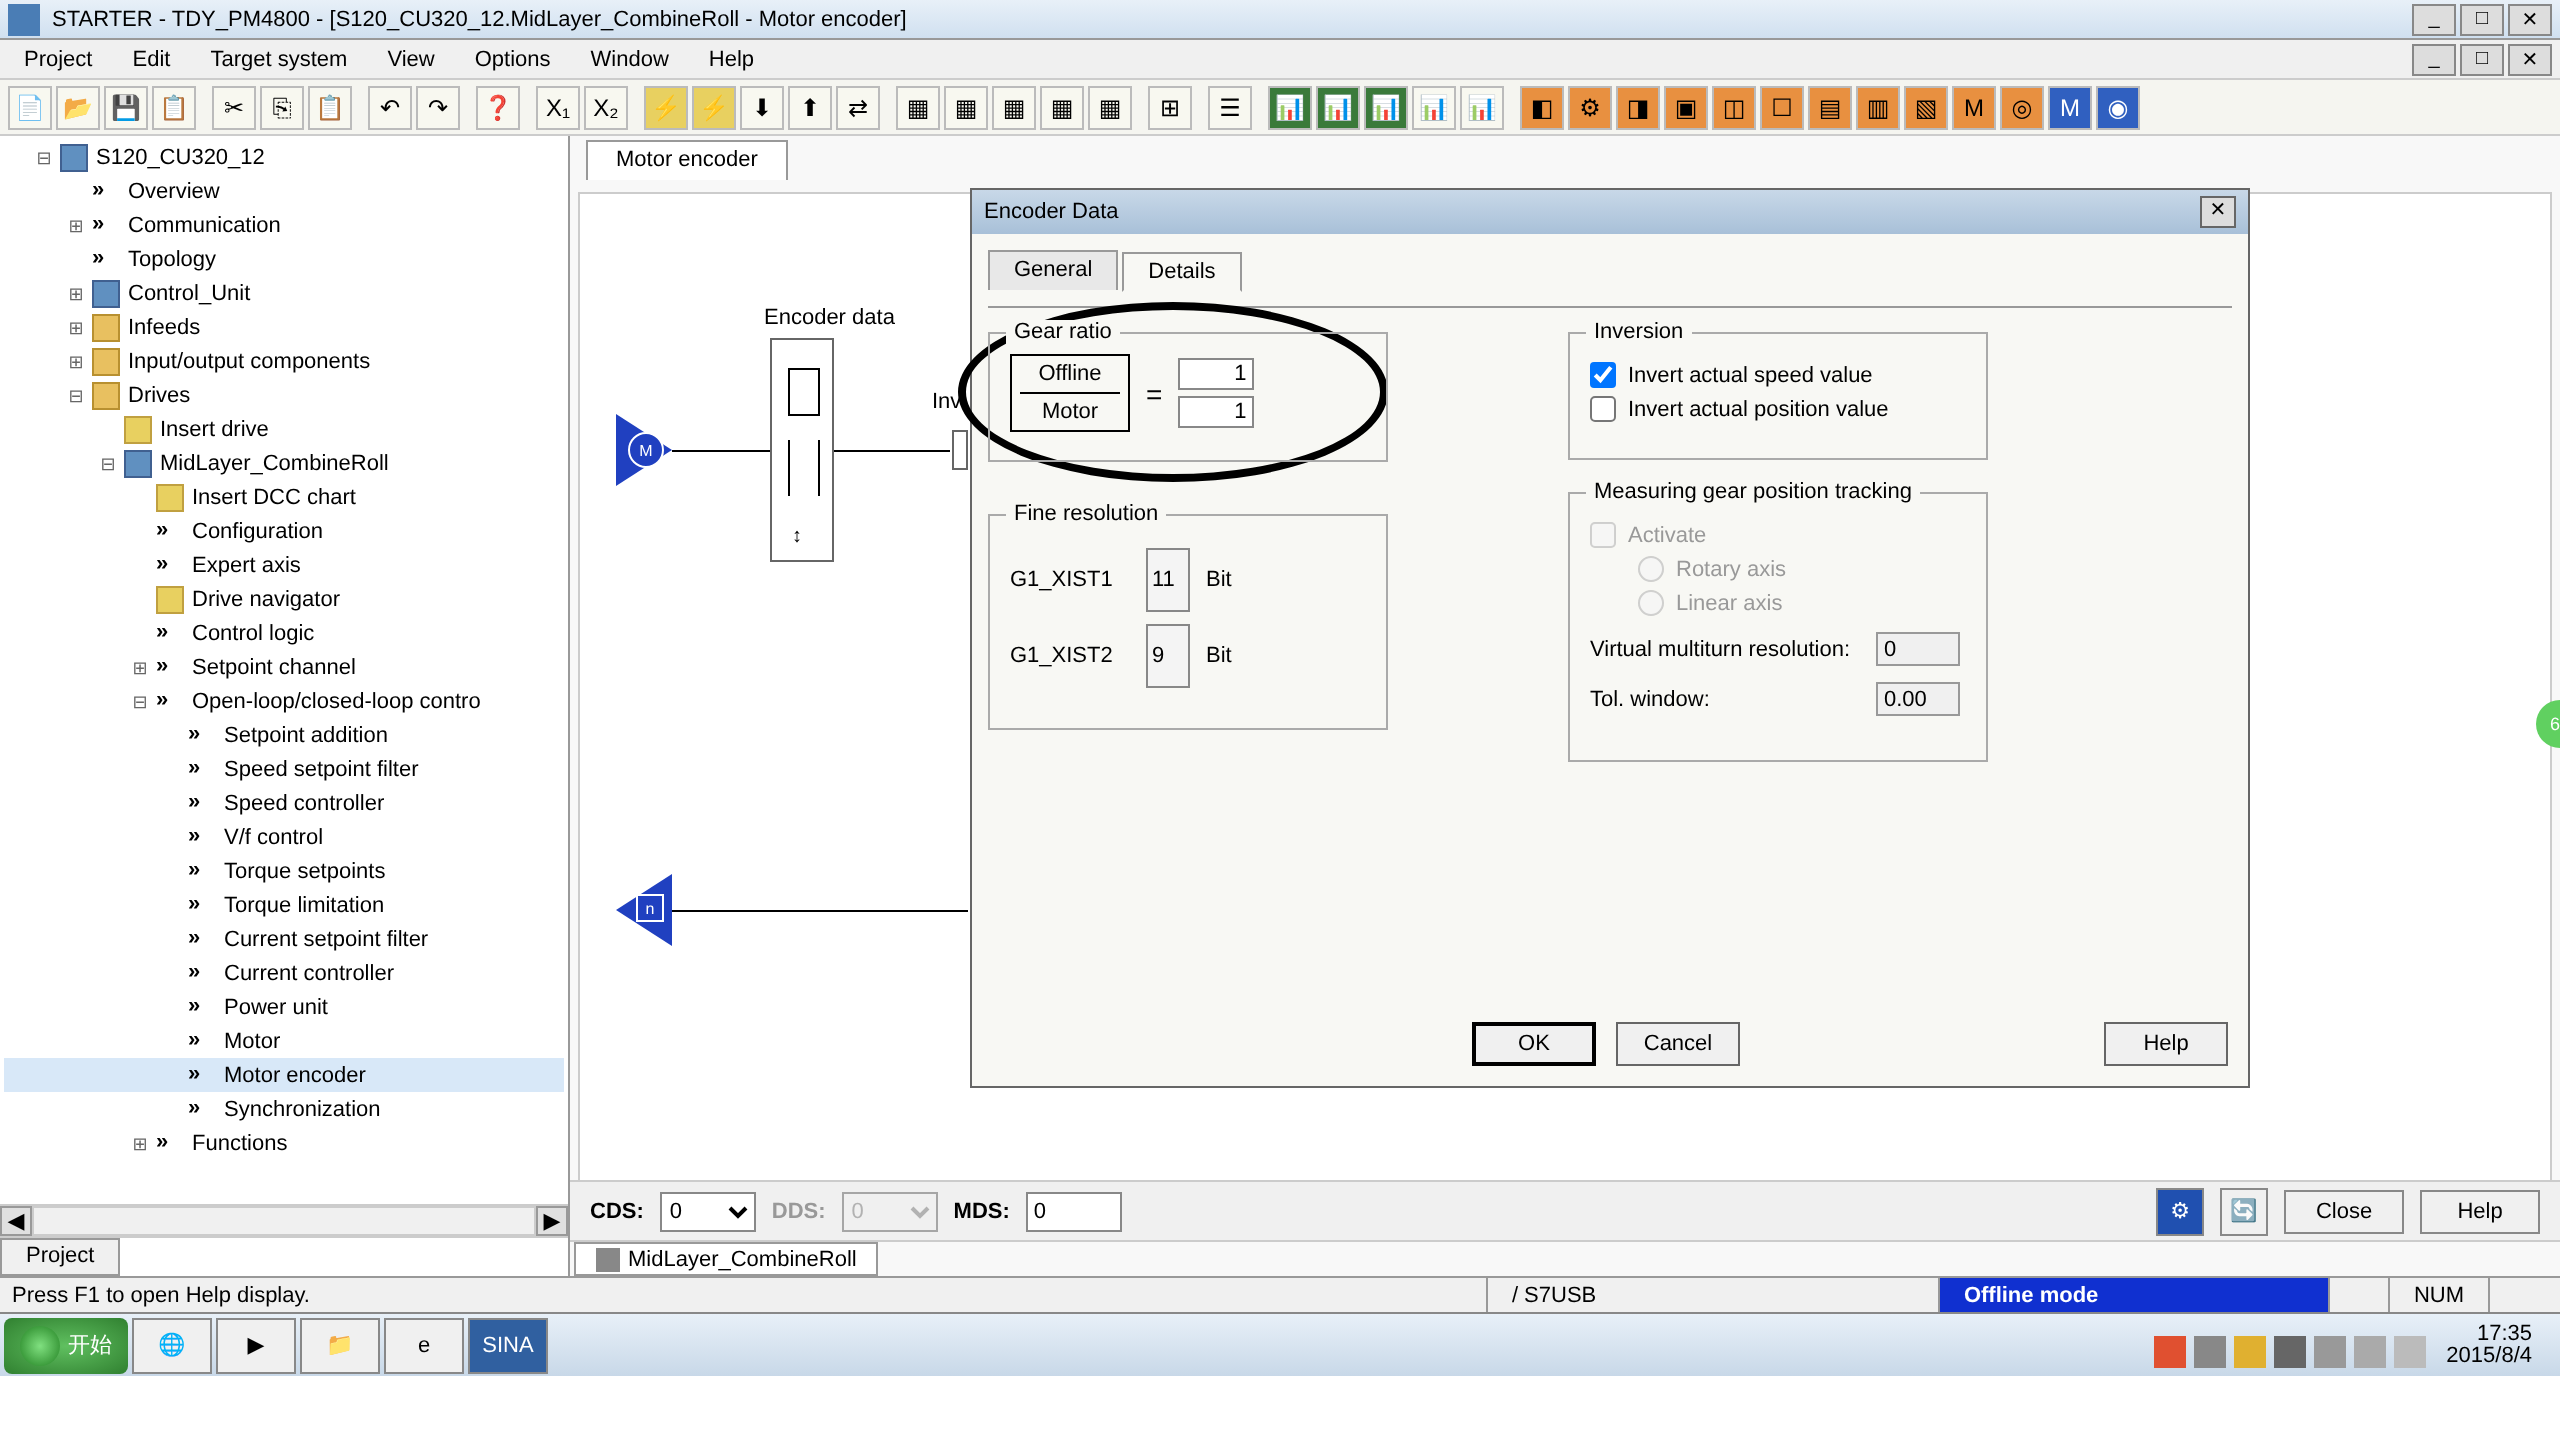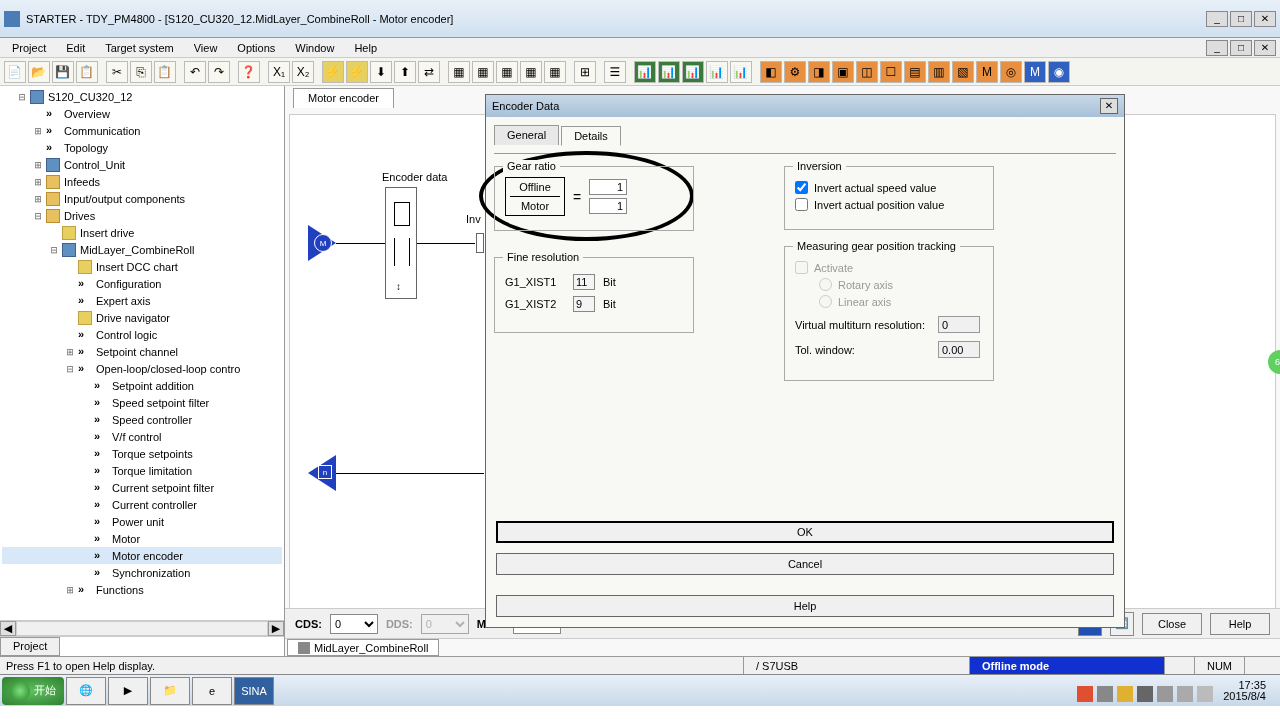--- a/index.html
+++ b/index.html
@@ -1,18 +1,18 @@
 <!DOCTYPE html>
 <html><head>
 <meta charset="utf-8">
 <style>
 * { margin: 0; padding: 0; box-sizing: border-box; font-family: Tahoma, sans-serif; font-size: 11px; }
 body { background: #fff; overflow: hidden; }
 
-.titlebar { height: 38px; background: linear-gradient(#e8f0f8,#d0e0f0); display: flex; align-items: center; padding: 0 4px; border-bottom: 1px solid #999; }
+.titlebar { height: 20px; background: linear-gradient(#e8f0f8,#d0e0f0); display: flex; align-items: center; padding: 0 4px; border-bottom: 1px solid #999; }
 .titlebar-icon { width: 16px; height: 16px; background: #4a7db5; margin-right: 6px; }
 .titlebar-text { flex: 1; color: #000; }
 .win-btns { display: flex; gap: 2px; }
 .win-btn { width: 22px; height: 16px; border: 1px solid #888; background: #ddd; display: flex; align-items: center; justify-content: center; font-size: 10px; cursor: pointer; }
 
 .menubar { height: 20px; display: flex; align-items: center; padding: 0 4px; gap: 4px; background: #f0f0f0; border-bottom: 1px solid #ccc; }
 .menu-item { padding: 2px 8px; cursor: pointer; }
 .secondary-winbtns { margin-left: auto; display: flex; gap: 2px; }
 
 .toolbar { height: 28px; display: flex; align-items: center; padding: 2px 4px; gap: 2px; background: #f5f5f0; border-bottom: 1px solid #ccc; }
@@ -72,33 +72,33 @@
 .ratio-labels div { font-size: 11px; }
 .ratio-divider { border-top: 1px solid #000; width: 50px; margin: 1px 0; }
 .ratio-eq { font-size: 14px; }
 .ratio-inputs { display: flex; flex-direction: column; gap: 3px; }
 .ratio-inputs input { width: 38px; height: 16px; text-align: right; padding-right: 3px; border: 1px solid #888; font-size: 11px; }
 
 .annotation { position: absolute; width: 215px; height: 90px; border: 4px solid #000; border-radius: 50%; pointer-events: none; }
 .tooltip { position: absolute; background: #ffffc8; border: 1px solid #000; padding: 2px 5px; font-size: 11px; z-index: 20; line-height: 14px; }
 
 .fine-row { display: flex; align-items: center; gap: 8px; margin: 6px 0; }
-.fine-row input { width: 22px; height: 16px; text-align: left; padding-left: 2px; border: 1px solid #888; background: #f4f4f4; font-size: 11px; }
+.fine-row input { width: 22px; height: 32px; text-align: left; padding-left: 2px; border: 1px solid #888; background: #f4f4f4; font-size: 11px; }
 .fine-label { width: 60px; }
 
 .chk-row { display: flex; align-items: center; gap: 6px; margin: 4px 0; }
 .chk-row input { width: 13px; height: 13px; }
 .chk-row.disabled { color: #999; }
 .rad-row { display: flex; align-items: center; gap: 6px; margin: 4px 0 4px 24px; color: #999; }
 
 .val-row { display: flex; align-items: center; margin: 8px 0; gap: 8px; }
 .val-row input { width: 42px; height: 17px; border: 1px solid #999; background: #f0f0f0; padding-left: 3px; font-size: 11px; }
 .val-label { width: 135px; }
 
-.dlg-buttons { display: flex; gap: 10px; padding: 10px; justify-content: center; flex-direction: column; }
+.dlg-buttons { display: flex; gap: 10px; padding: 10px; justify-content: center; }
 .dlg-buttons .spacer { flex: 1; }
 .btn { min-width: 62px; height: 22px; border: 1px solid #666; background: #f0f0f0; cursor: pointer; font-size: 11px; }
 .btn.default { border: 2px solid #000; }
 
 .bottom-bar { position: absolute; bottom: 18px; left: 0; right: 0; height: 30px; display: flex; align-items: center; padding: 0 10px; gap: 8px; background: #f0f0f0; border-top: 1px solid #ccc; }
 .bb-label { font-size: 11px; font-weight: bold; }
 .bb-sel { width: 48px; height: 20px; border: 1px solid #888; background: #fff; font-size: 11px; }
 .bb-sel.disabled { background: #f0f0f0; color: #999; }
 .bb-inp { width: 48px; height: 20px; border: 1px solid #888; background: #fff; padding-left: 3px; font-size: 11px; }
 .bb-icon { width: 24px; height: 24px; border: 1px solid #888; display: flex; align-items: center; justify-content: center; cursor: pointer; }

